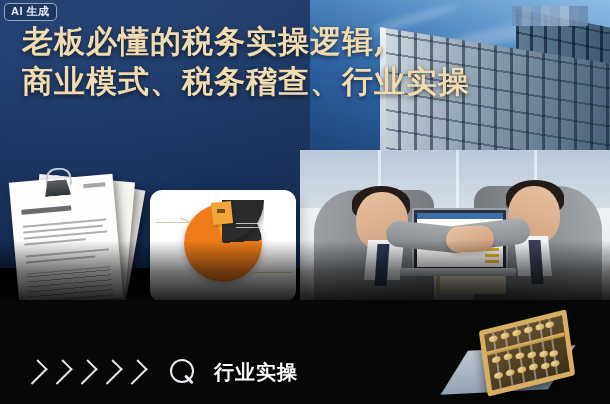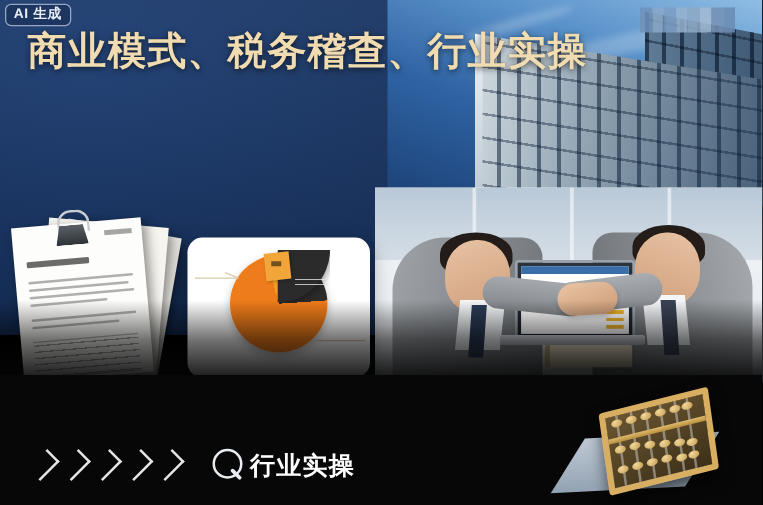--- a/index.html
+++ b/index.html
@@ -271,21 +271,21 @@
   .title-block{
     position:absolute;left:22px;top:26px;width:560px;
     font-family:"DejaVu Serif","Liberation Serif",serif;
     font-weight:700;
     color:#f0dcb0;
     letter-spacing:1px;
     line-height:1.0;
     text-shadow:0 2px 5px rgba(0,0,0,.55), 0 0 1px rgba(0,0,0,.4);
   }
   .title-line{font-size:31px;margin-bottom:9px;white-space:nowrap;}
-  .title-line:last-child{margin-bottom:0;}
+  .title-line:last-child{margin-bottom:0;font-family:Liberation Serif, serif;}
 
   
   .ai-badge{
     position:absolute;left:4px;top:3px;
     padding:2px 6px 3px 6px;
     border:1px solid rgba(190,205,225,.75);
     border-radius:5px;
     color:#e9eef6;
     font-size:11px;font-weight:700;
     font-family:"Liberation Sans",sans-serif;
@@ -310,21 +310,21 @@
   .chevrons{
     display:flex;align-items:center;gap:11px;margin-left:28px;
   }
   .chev{
     width:12px;height:20px;
     border-right:2.5px solid #f2f2f2;border-top:2.5px solid #f2f2f2;
     transform:rotate(45deg);
     opacity:.95;
   }
   .search-group{
-    display:flex;align-items:center;gap:4px;margin-left:28px;
+    display:flex;align-items:center;gap:18px;margin-left:28px;
   }
   .mag{position:relative;width:26px;height:26px;}
   .mag-ring{
     position:absolute;left:0;top:0;width:20px;height:20px;border-radius:50%;
     border:2.5px solid #e9ecf0;
   }
   .mag-handle{
     position:absolute;left:15px;top:15px;width:11px;height:3px;
     background:#e9ecf0;transform:rotate(45deg);transform-origin:left center;border-radius:2px;
   }
@@ -449,20 +449,21 @@
       <div class="ab-bead" style="left:4px;top:40px"></div>
       <div class="ab-bead" style="left:16px;top:40px"></div>
       <div class="ab-bead" style="left:28px;top:40px"></div>
       <div class="ab-bead" style="left:40px;top:40px"></div>
       <div class="ab-bead" style="left:52px;top:42px"></div>
       <div class="ab-bead" style="left:62px;top:42px"></div>
     </div>
   </div>
 
   <div class="title-block">
+    <div class="title-line">老板必懂的税务实操逻辑,</div>
     <div class="title-line">商业模式、税务稽查、行业实操</div>
   </div>
 
   <div class="ai-badge">AI 生成</div>
 
   <div class="mosaic" id="mosaic">
       <i style="background: rgb(111, 147, 187);"></i>
       <i style="background: rgb(138, 168, 201);"></i>
       <i style="background: rgb(125, 158, 196);"></i>
       <i style="background: rgb(151, 178, 207);"></i>

